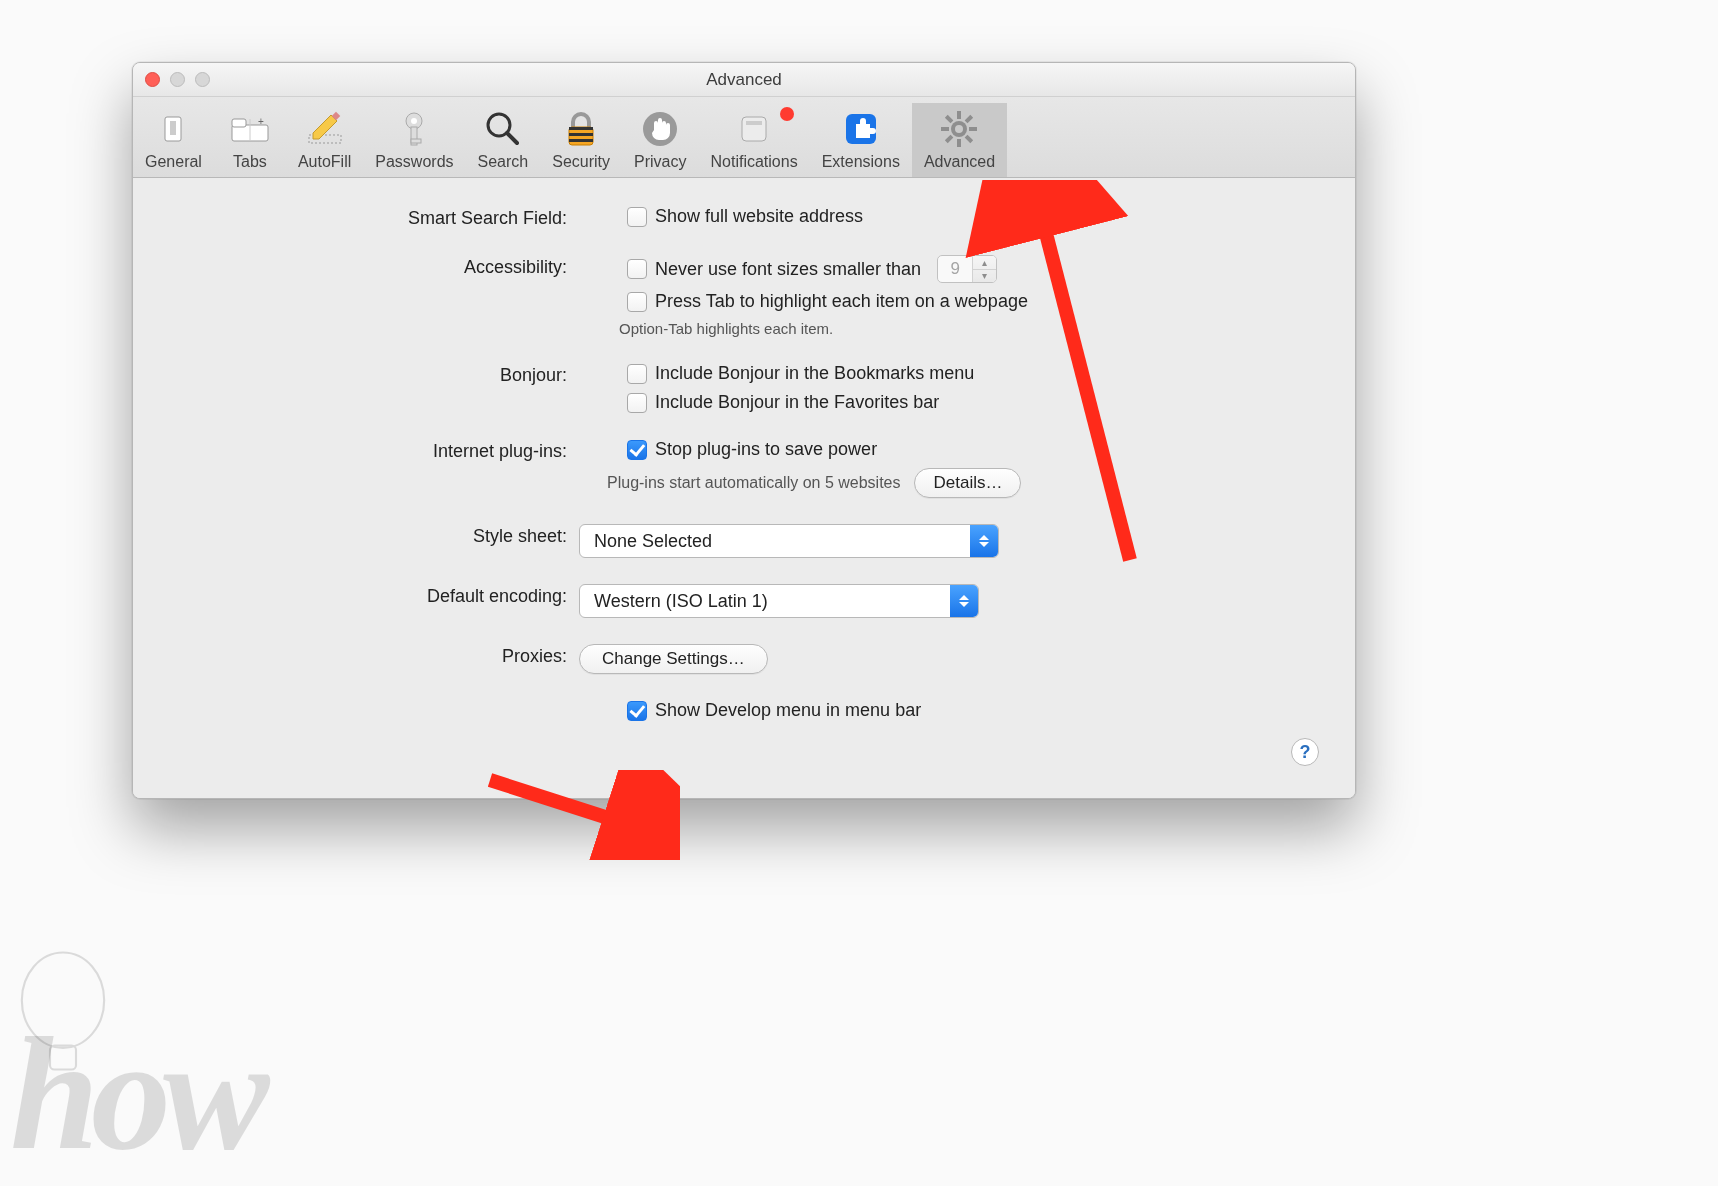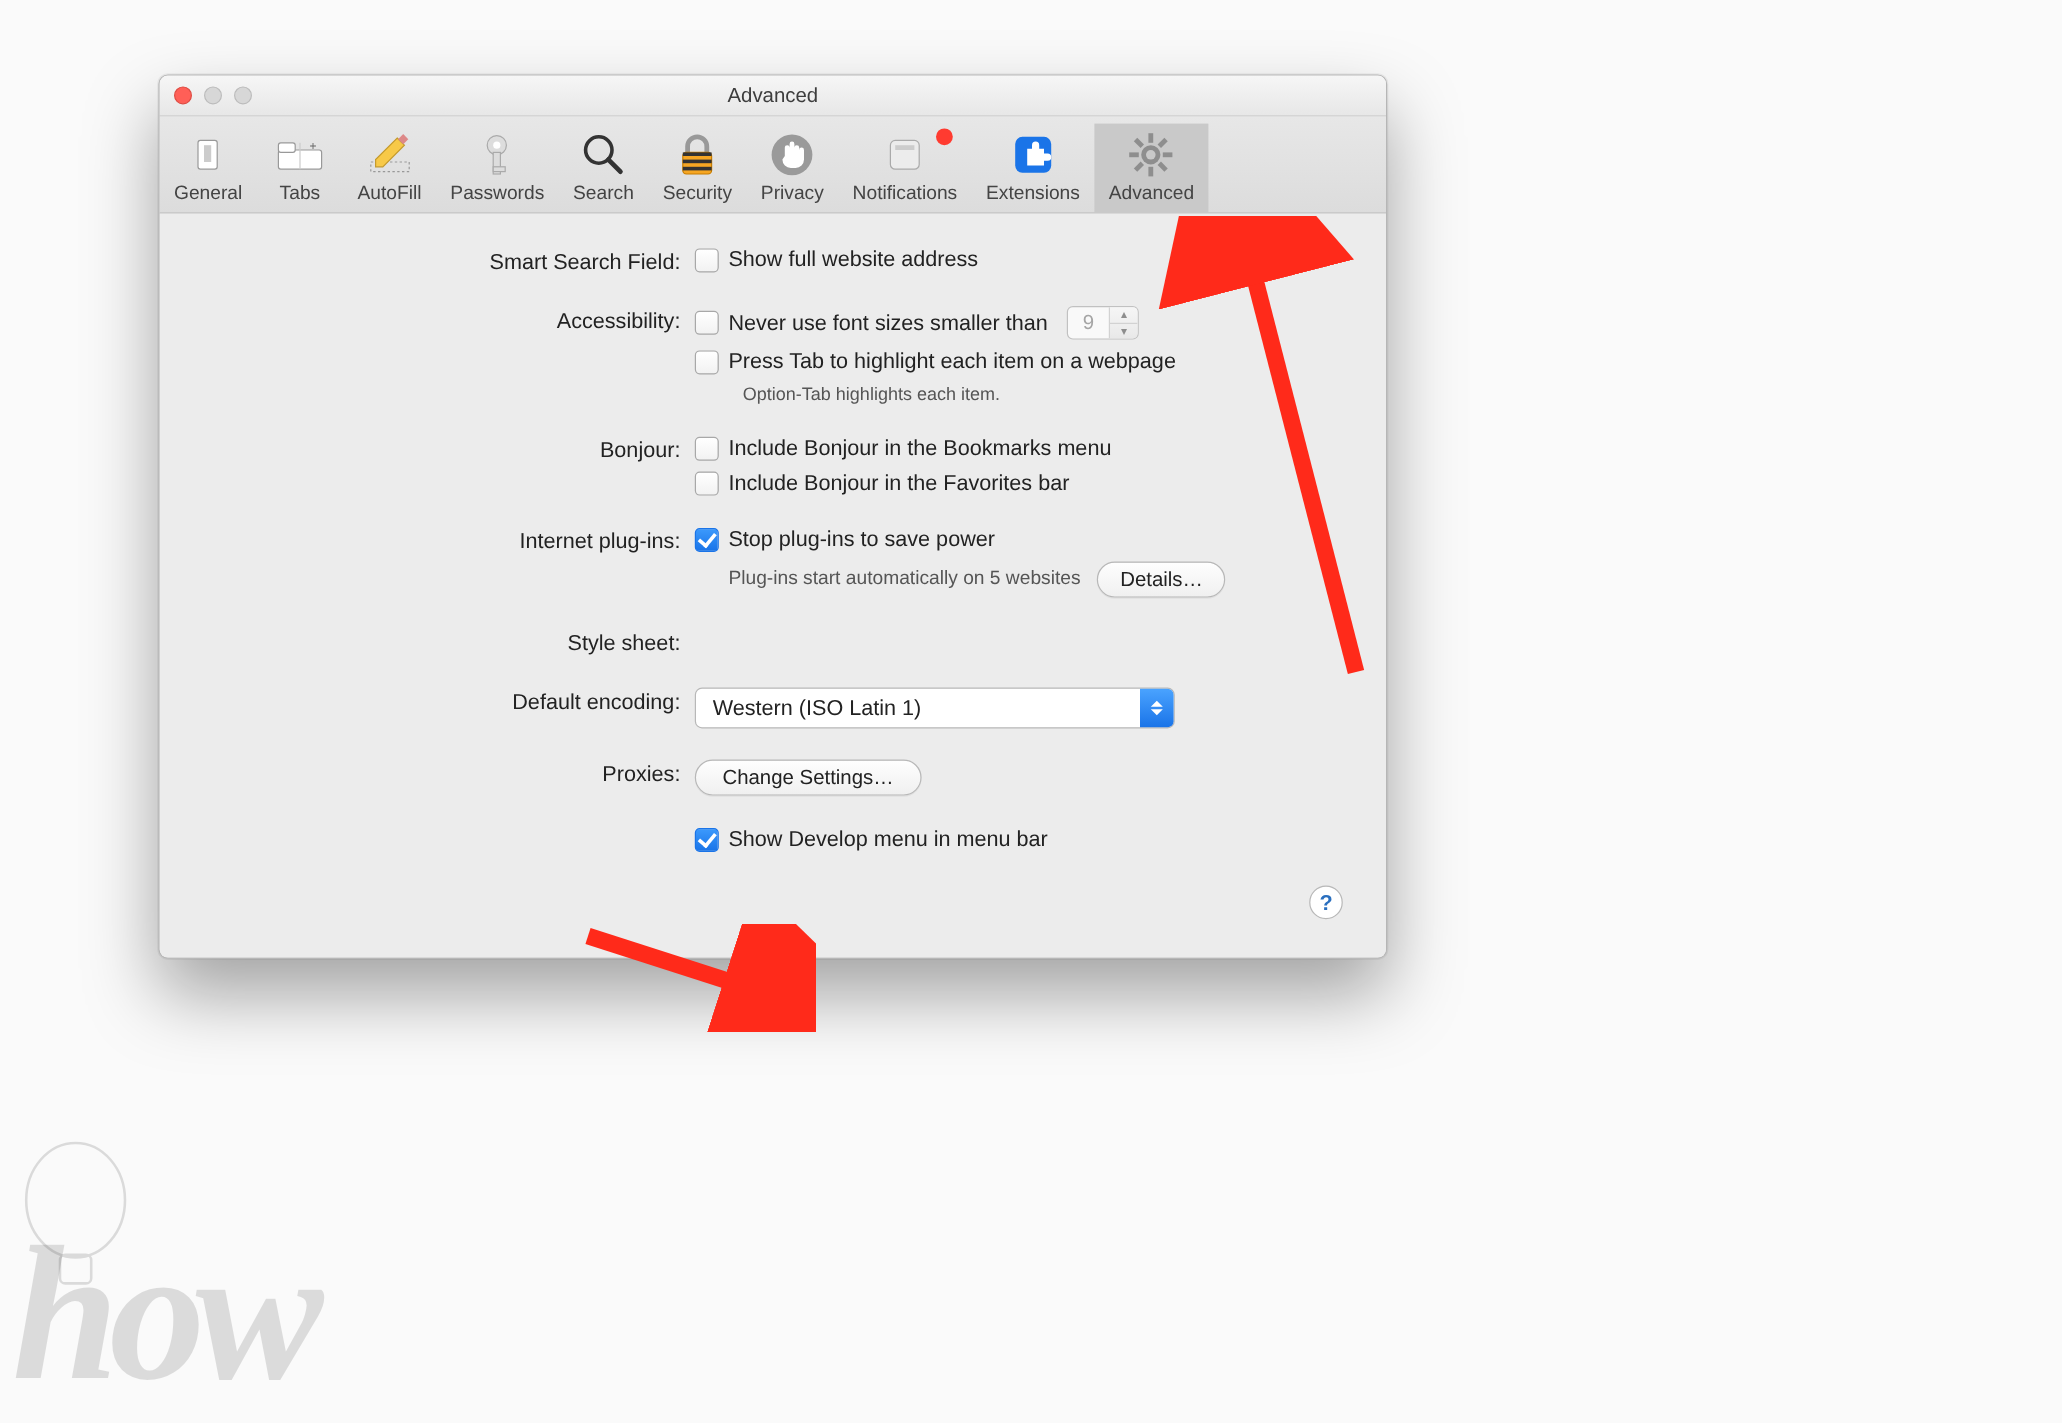--- a/index.html
+++ b/index.html
@@ -10,21 +10,21 @@
     align-items: flex-start;
     justify-content: center;
     width: 1718px;
     height: 1186px;
     position: relative;
   }
   .window {
     position: absolute;
     left: 132px;
     top: 62px;
-    width: 1024px;
+    width: 1224px;
     background: #ececec;
     border: 1px solid #b6b6b6;
     border-radius: 8px;
     box-shadow: 0 30px 60px rgba(0,0,0,0.35), 0 0 0 1px rgba(0,0,0,0.05);
     overflow: hidden;
   }
   .titlebar {
     position: relative;
     height: 34px;
     display: flex;
@@ -89,21 +89,21 @@
     padding-right: 12px;
     font-size: 18px;
     color: #222;
     padding-top: 2px;
   }
   .fieldcol {
     flex: 1;
     font-size: 18px;
     color: #222;
   }
-  .line { display: flex; align-items: center; gap: 8px; margin-bottom: 8px; }
+  .line { display: flex; align-items: center; gap: 8px; margin-bottom: 8px; margin-left: 48px; }
   .line:last-child { margin-bottom: 0; }
 
   .mac-check {
     width: 20px; height: 20px;
     border: 1px solid #a8a8a8;
     border-radius: 4px;
     background: linear-gradient(#fff, #f2f2f2);
     display: inline-flex; align-items: center; justify-content: center;
     flex-shrink: 0;
   }
@@ -391,20 +391,26 @@
         </div>
         <div class="line" style="margin-left:28px; gap:14px;">
           <span style="font-size:16px;color:#555">Plug-ins start automatically on 5 websites</span>
           <span class="mac-button">Details…</span>
         </div>
       </div>
     </div>
 
     <div class="row">
       <div class="labelcol">Style sheet:</div>
+      <div class="fieldcol">
+        <div class="mac-select">
+          <span>None Selected</span>
+          <span class="arrows"></span>
+        </div>
+      </div>
     </div>
 
     <div class="row">
       <div class="labelcol">Default encoding:</div>
       <div class="fieldcol">
         <div class="mac-select" style="min-width:400px">
           <span>Western (ISO Latin 1)</span>
           <span class="arrows"></span>
         </div>
       </div>

